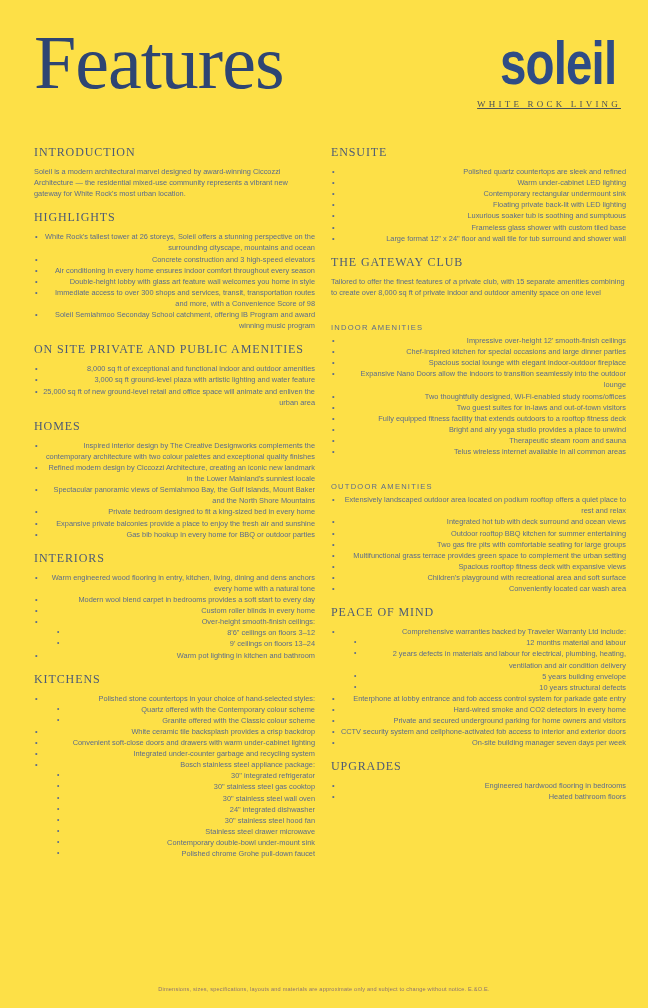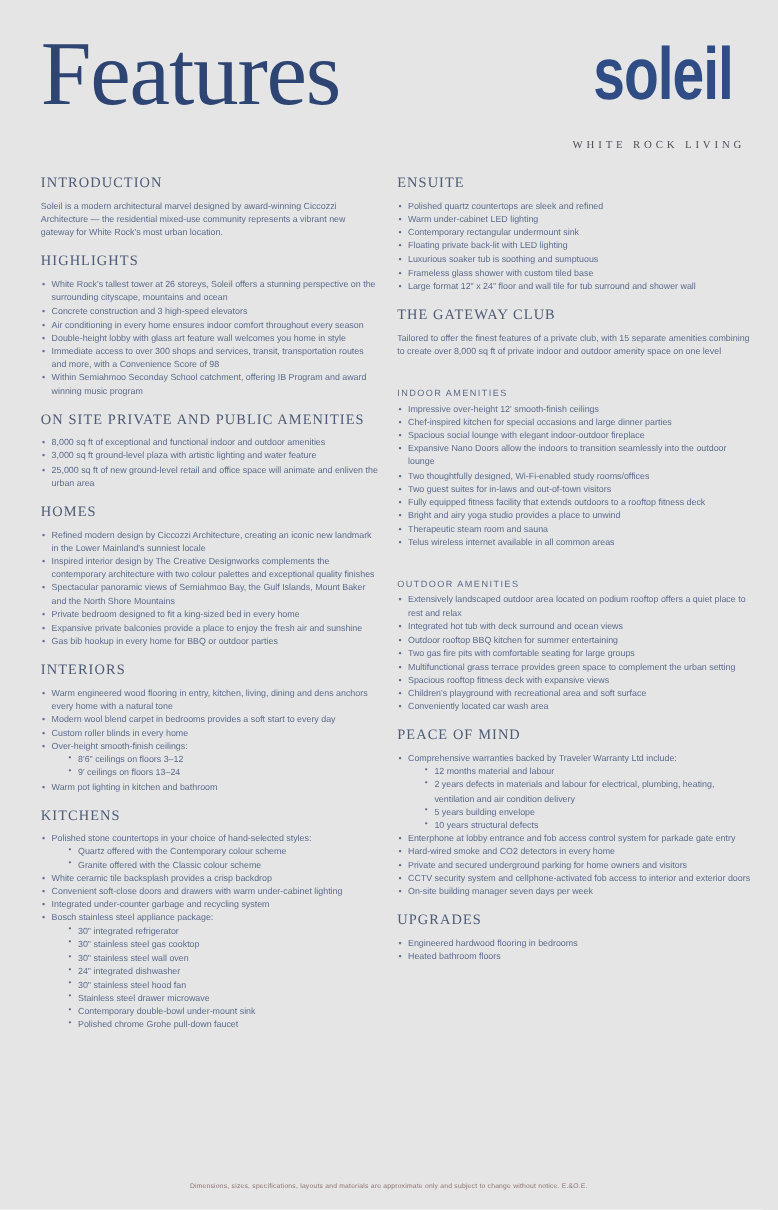--- a/index.html
+++ b/index.html
@@ -3,43 +3,43 @@
 <meta charset="utf-8">
 <style>
   * { margin:0; padding:0; box-sizing:border-box; }
   html,body { width:648px; height:1008px; }
   body {
     background:#ffffff;
     font-family:"Liberation Sans", sans-serif;
     position:relative;
     overflow:hidden;
   }
-  .page { position:absolute; inset:0; background:#e5e5e5; }
+  .page { position:absolute; inset:0; background:#fde047; }
 
   
   .header {
     display:flex; justify-content:space-between; align-items:flex-start;
     padding:26px 26px 0 34px; height:128px;
   }
   .title {
     font-family:"Liberation Serif", serif;
     font-weight:400; font-size:76px; line-height:0.95;
     color:#2e4573; letter-spacing:-1px;
   }
-  .brand { text-align:left; padding-top:4px; }
+  .brand { text-align:center; padding-top:4px; }
   .logo {
     font-family:"Liberation Sans", sans-serif;
     font-weight:700; font-size:54px; line-height:1.05;
     color:#2f4c85; letter-spacing:-1px;
     transform:scale(0.88,1.14); transform-origin:right top;
   }
   .tagline {
     font-family:"Liberation Serif", serif;
     font-size:9px; letter-spacing:3.2px; color:#4c5158;
-    margin-top:28px; padding-right:1px; white-space:nowrap;
+    margin-top:12px; padding-right:1px; white-space:nowrap;text-decoration:underline;
   }
 
   
   .content { display:flex; padding:6px 22px 0 34px; gap:16px; }
   .col-left  { width:281px; flex:none; }
   .col-right { flex:1; min-width:0; }
 
   .section { margin-bottom:8px; }
   .section-heading {
     font-family:"Liberation Serif", serif;
@@ -49,21 +49,21 @@
   .para {
     font-size:7.4px; line-height:1.5; color:#5c6c8c; margin:0 0 4px;
   }
   .subheading {
     font-size:7.6px; letter-spacing:1.2px; color:#5c6c8c;
     font-weight:400; margin:25px 0 3px;
   }
   ul { list-style:none; }
   .bullet-item {
     position:relative; padding-left:9px;
-    font-size:7.4px; line-height:1.5; color:#5c6c8c;
+    font-size:7.4px; line-height:1.5; color:#5c6c8c;text-align:right;
   }
   .bullet-item::before { content:"•"; position:absolute; left:1px; top:0; }
   .sub-list { margin-left:13px; }
   .sub-item { position:relative; padding-left:9px; }
   .sub-item::before { content:"•"; position:absolute; left:1px; top:0; font-size:6.8px; }
 
   
   .footer {
     position:absolute; bottom:16px; left:0; right:0;
     text-align:center; font-size:5.6px; letter-spacing:0.2px;
@@ -90,36 +90,36 @@
           <p class="para">Soleil is a modern architectural marvel designed by award-winning Ciccozzi Architecture — the residential mixed-use community represents a vibrant new gateway for White Rock's most urban location.</p>
         </section>
         <section class="section">
           <h2 class="section-heading">HIGHLIGHTS</h2>
           <ul class="bullet-list">
             <li class="bullet-item"><span class="item-text">White Rock's tallest tower at 26 storeys, Soleil offers a stunning perspective on the surrounding cityscape, mountains and ocean</span></li>
             <li class="bullet-item"><span class="item-text">Concrete construction and 3 high-speed elevators</span></li>
             <li class="bullet-item"><span class="item-text">Air conditioning in every home ensures indoor comfort throughout every season</span></li>
             <li class="bullet-item"><span class="item-text">Double-height lobby with glass art feature wall welcomes you home in style</span></li>
             <li class="bullet-item"><span class="item-text">Immediate access to over 300 shops and services, transit, transportation routes and more, with a Convenience Score of 98</span></li>
-            <li class="bullet-item"><span class="item-text">Within Semiahmoo Seconday School catchment, offering IB Program and award winning music program</span></li>
+            <li class="bullet-item"><span class="item-text">Soleil Semiahmoo Seconday School catchment, offering IB Program and award winning music program</span></li>
           </ul>
         </section>
         <section class="section">
           <h2 class="section-heading">ON SITE PRIVATE AND PUBLIC AMENITIES</h2>
           <ul class="bullet-list">
             <li class="bullet-item"><span class="item-text">8,000 sq ft of exceptional and functional indoor and outdoor amenities</span></li>
             <li class="bullet-item"><span class="item-text">3,000 sq ft ground-level plaza with artistic lighting and water feature</span></li>
             <li class="bullet-item"><span class="item-text">25,000 sq ft of new ground-level retail and office space will animate and enliven the urban area</span></li>
           </ul>
         </section>
         <section class="section">
           <h2 class="section-heading">HOMES</h2>
           <ul class="bullet-list">
+            <li class="bullet-item"><span class="item-text">Inspired interior design by The Creative Designworks complements the contemporary architecture with two colour palettes and exceptional quality finishes</span></li>
             <li class="bullet-item"><span class="item-text">Refined modern design by Ciccozzi Architecture, creating an iconic new landmark in the Lower Mainland's sunniest locale</span></li>
-            <li class="bullet-item"><span class="item-text">Inspired interior design by The Creative Designworks complements the contemporary architecture with two colour palettes and exceptional quality finishes</span></li>
             <li class="bullet-item"><span class="item-text">Spectacular panoramic views of Semiahmoo Bay, the Gulf Islands, Mount Baker and the North Shore Mountains</span></li>
             <li class="bullet-item"><span class="item-text">Private bedroom designed to fit a king-sized bed in every home</span></li>
             <li class="bullet-item"><span class="item-text">Expansive private balconies provide a place to enjoy the fresh air and sunshine</span></li>
             <li class="bullet-item"><span class="item-text">Gas bib hookup in every home for BBQ or outdoor parties</span></li>
           </ul>
         </section>
         <section class="section">
           <h2 class="section-heading">INTERIORS</h2>
           <ul class="bullet-list">
             <li class="bullet-item"><span class="item-text">Warm engineered wood flooring in entry, kitchen, living, dining and dens anchors every home with a natural tone</span></li>

